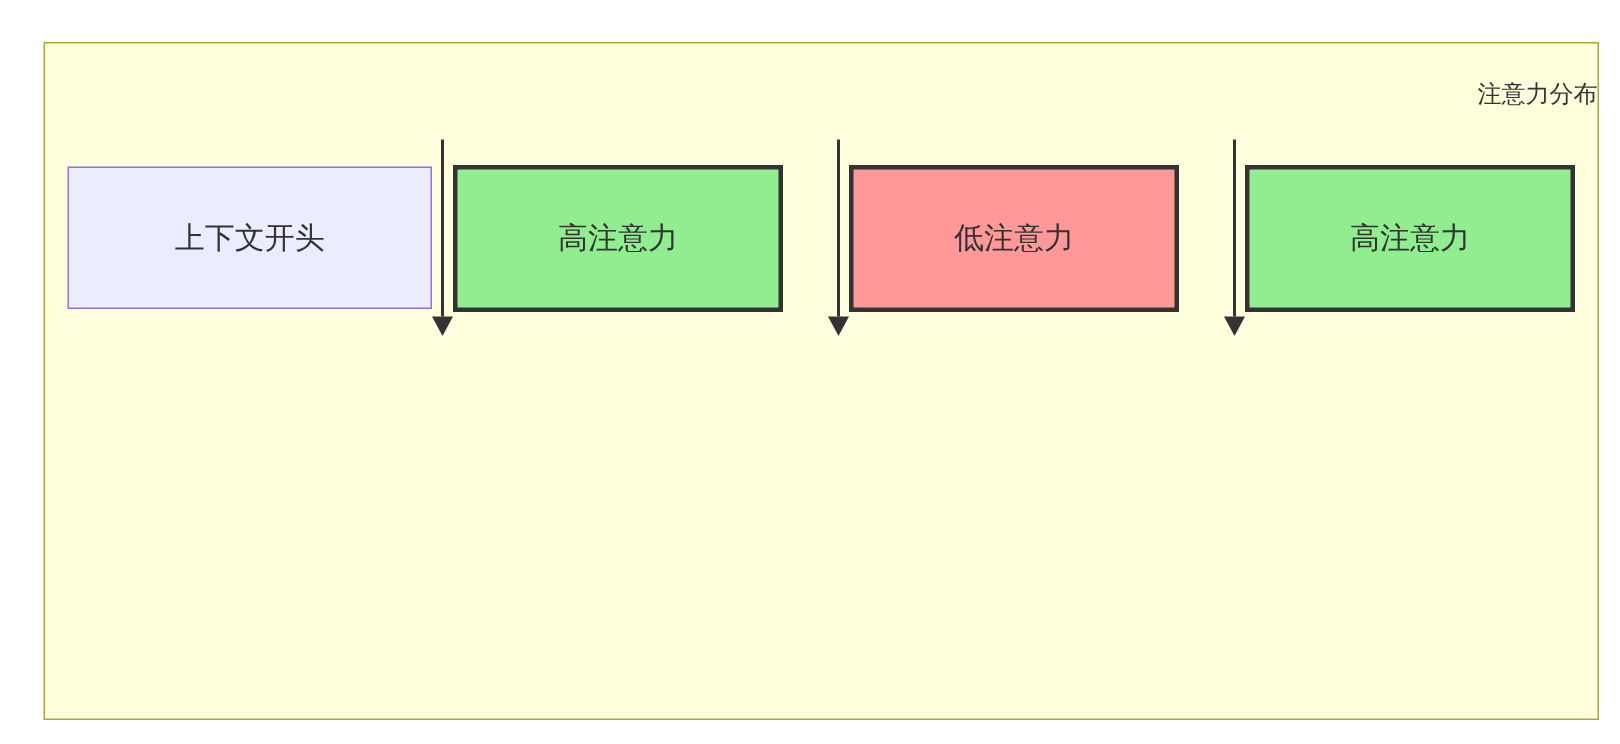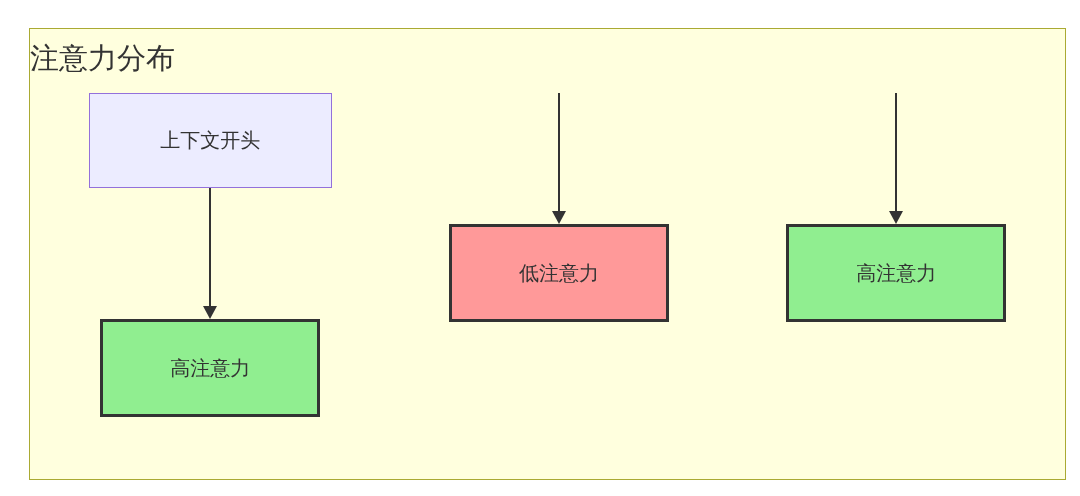--- a/index.html
+++ b/index.html
@@ -25,35 +25,35 @@
     width: 1080px; height: 496px;
   }
   .cluster {
     position: absolute;
     left: 29px; top: 28px;
     width: 1037px; height: 452px;
     background: var(--cluster-fill);
     border: 1px solid var(--cluster-border);
   }
   .cluster-title {
-    margin-top: 10px;
-    text-align: left;
-    font-size: 29px;
+    margin-top: 24px;
+    text-align: right;
+    font-size: 16px;
     color: var(--text);
   }
   .flows {
     position: absolute;
     left: 0; top: 64px;
     width: 100%;
     display: flex;
     justify-content: space-around;
   }
   .flow-col {
     display: flex;
-    flex-direction: column;
+    flex-direction: row;
     align-items: center;
   }
   .node {
     display: flex;
     align-items: center;
     justify-content: center;
     font-size: 20px;
     color: var(--text);
     text-align: center;
   }

